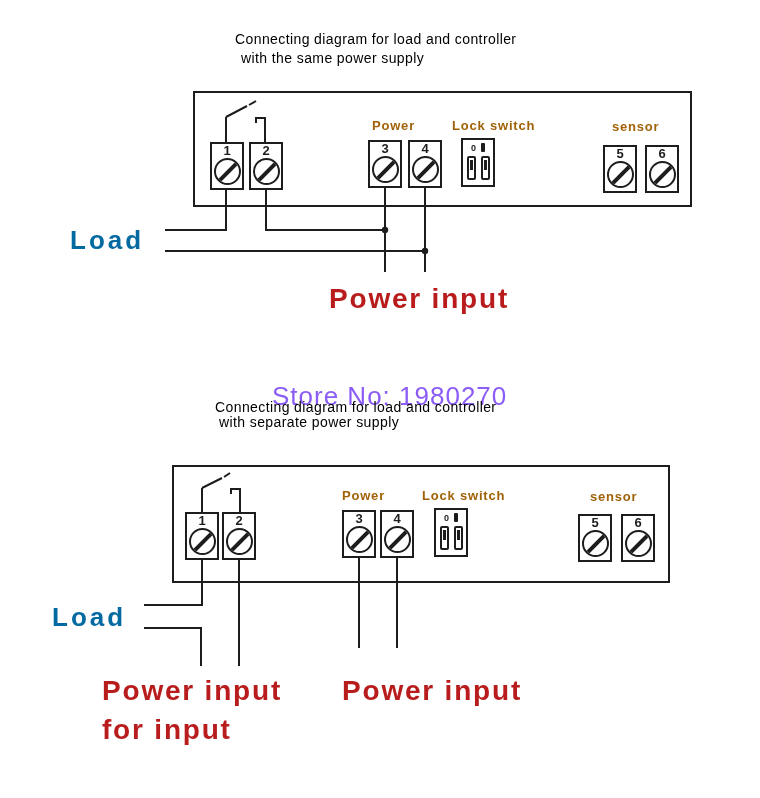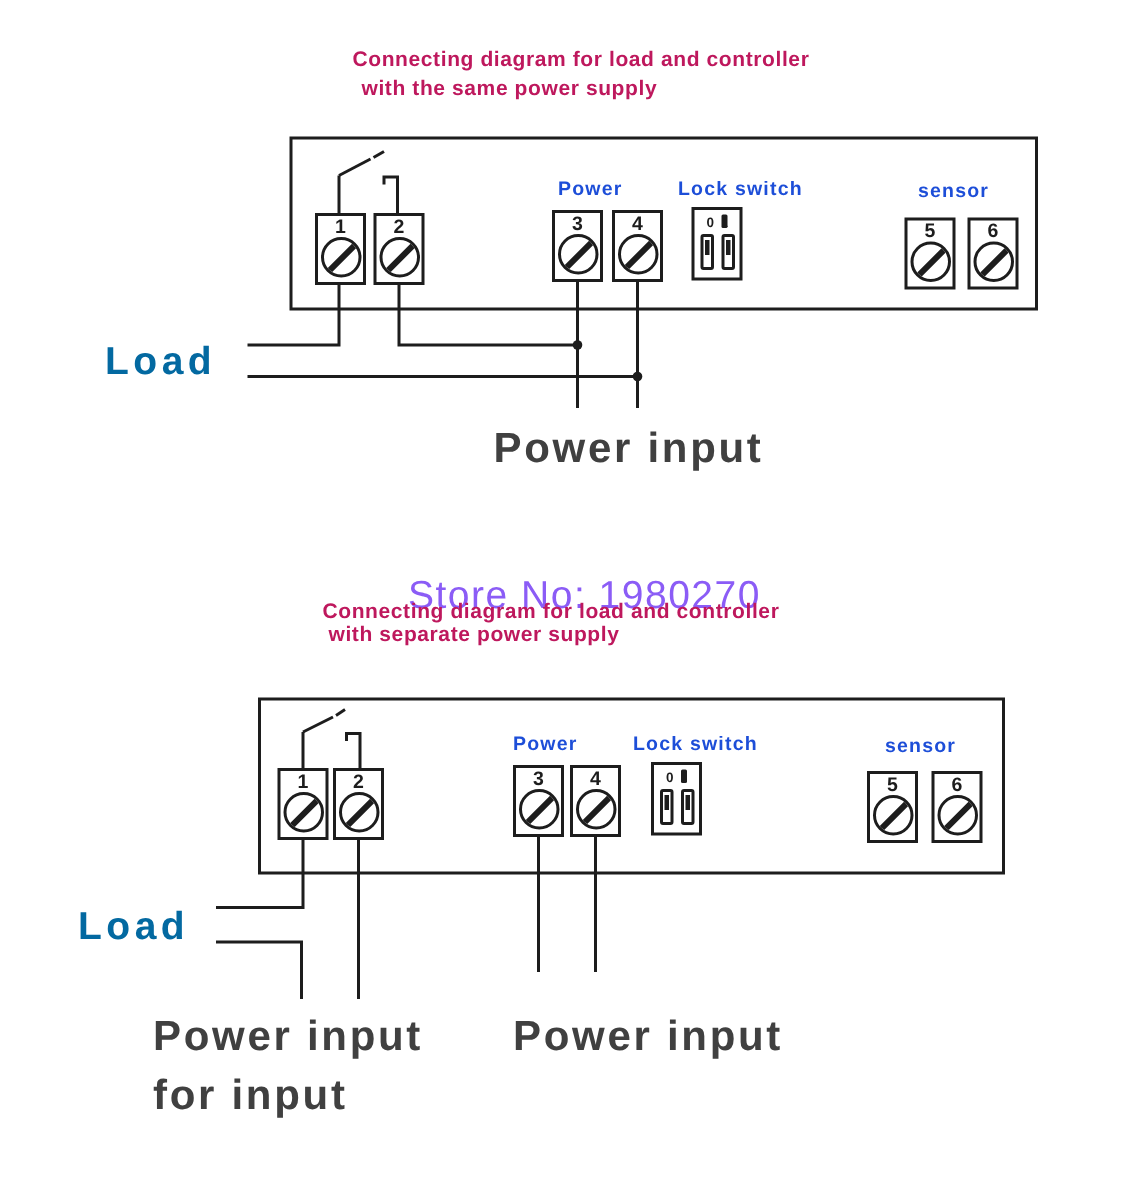--- a/index.html
+++ b/index.html
@@ -1,24 +1,24 @@
 <!DOCTYPE html>
 <html><head>
 <meta charset="utf-8">
 <style>
   html,body{margin:0;padding:0;background:#fff;}
   .canvas{
     position:relative;width:760px;height:798px;background:#ffffff;
     font-family:"Liberation Sans",sans-serif;overflow:hidden;
   }
   .wires{position:absolute;left:0;top:0;z-index:1;}
-  .title{position:absolute;z-index:3;font-weight:bold;font-size:14px;letter-spacing:0.4px;color:#be185d;white-space:nowrap;}
-  .small-label{position:absolute;z-index:3;font-weight:bold;font-size:13px;letter-spacing:0.8px;color:#1d4ed8;white-space:nowrap;}
+  .title{position:absolute;z-index:3;font-weight:normal;font-size:14px;letter-spacing:0.4px;color:#000000;white-space:nowrap;}
+  .small-label{position:absolute;z-index:3;font-weight:bold;font-size:13px;letter-spacing:0.8px;color:#a16207;white-space:nowrap;}
   .big-label{position:absolute;z-index:3;font-weight:bold;font-size:26px;letter-spacing:3px;color:#0369a1;white-space:nowrap;}
-  .xl-label{position:absolute;z-index:3;font-weight:bold;font-size:28px;letter-spacing:1.8px;color:#404040;white-space:nowrap;}
+  .xl-label{position:absolute;z-index:3;font-weight:bold;font-size:28px;letter-spacing:1.8px;color:#b91c1c;white-space:nowrap;}
   .watermark{position:absolute;z-index:2;font-size:26px;letter-spacing:1px;color:#8b5cf6;white-space:nowrap;}
   .ctrl-box{position:absolute;z-index:2;border:2px solid #1d1d1d;background:transparent;box-sizing:border-box;}
   .terminal{
     position:absolute;z-index:3;width:34px;height:48px;box-sizing:border-box;
     border:2px solid #1d1d1d;background:#fff;text-align:center;
   }
   .terminal .num{font-size:13px;font-weight:bold;line-height:14px;color:#1d1d1d;}
   .terminal .screw{
     width:27px;height:27px;box-sizing:border-box;border:2px solid #1d1d1d;border-radius:50%;
     margin:0 auto;position:relative;overflow:hidden;background:#fff;

